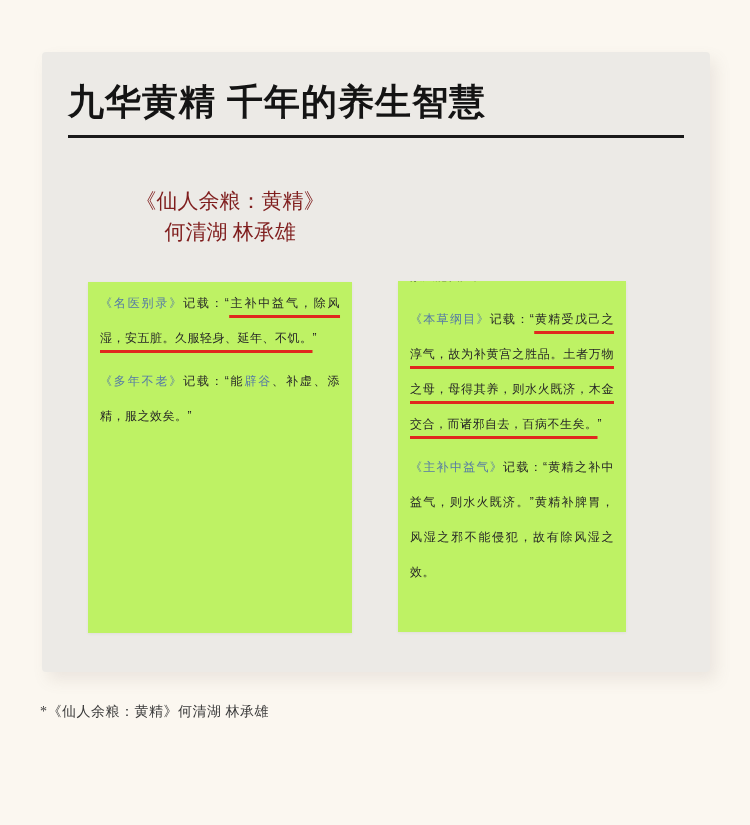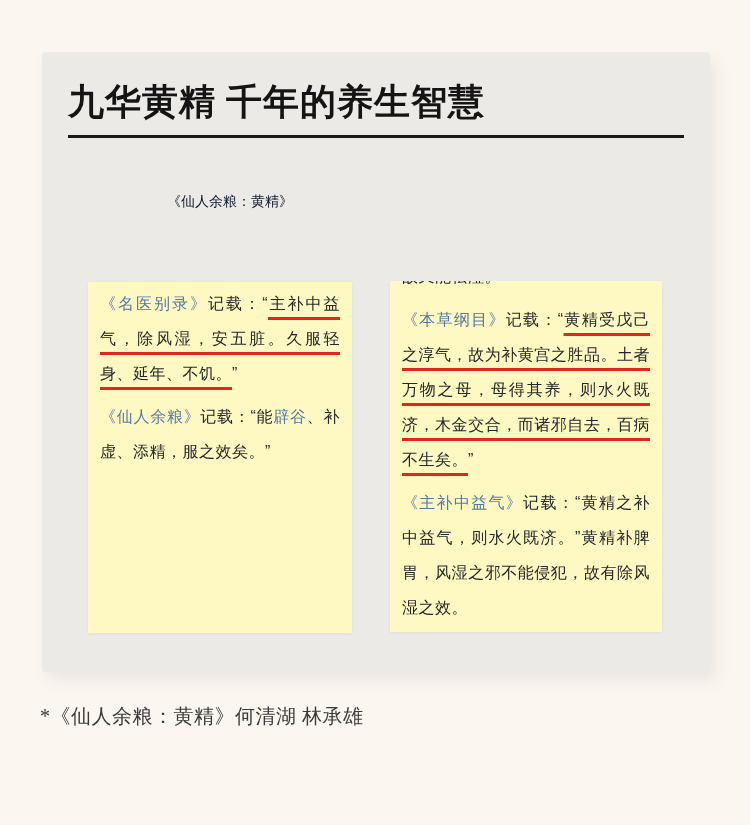--- a/index.html
+++ b/index.html
@@ -14,89 +14,90 @@
     position: absolute;
     left: 42px; top: 52px;
     width: 668px; height: 620px;
     background: #ECEAE6;
     border-radius: 4px;
     box-shadow: 6px 8px 16px rgba(120,110,95,0.12);
   }
   .title {
     position: absolute;
     left: 26px; top: 26px;
-    font-family: Liberation Serif, serif;
+    font-family: Liberation Sans, sans-serif;
     font-weight: bold;
     font-size: 36px;
     letter-spacing: 1px;
     color: #141414;
     white-space: nowrap;
   }
   .rule {
     position: absolute;
     left: 26px; top: 83px;
     width: 616px; height: 3px;
     background: #1a1a1a;
   }
   .subtitle {
     position: absolute;
     left: 8px; top: 134px;
     width: 360px;
     text-align: center;
     font-family: "Liberation Serif", "DejaVu Serif", serif;
-    font-size: 14px;
+    font-size: 21px;
     line-height: 31px;
-    color: #0f172a;
+    color: #7f1d1d;
   }
   .card {
     position: absolute;
-    background: #fef9c3;
+    background: #bef264;
     overflow: hidden;
     padding: 4px 12px 0 12px;
-    font-size: 16px;
+    font-size: 12px;
     line-height: 35px;
     letter-spacing: 0.5px;
     color: #262626;
     text-align: justify;
     box-shadow: 0 1px 3px rgba(0,0,0,0.05);
   }
   .card-left  { left: 46px;  top: 230px; width: 264px; height: 351px; }
-  .card-right { left: 348px; top: 229px; width: 272px; height: 351px; }
+  .card-right { left: 356px; top: 229px; width: 228px; height: 351px; }
   .para { margin: 0 0 8px 0; }
   .para.cut-top { margin-top: -26px; }
   .seg-book, .seg-link { color: #5579A6; }
   .seg-ul {
     text-decoration: underline;
     text-decoration-color: #E0281E;
     text-decoration-thickness: 3px;
     text-underline-offset: 8px;
   }
   .footnote {
     position: absolute;
     left: 40px; top: 703px;
     font-family: "Liberation Serif", "DejaVu Serif", serif;
-    font-size: 20px;
+    font-size: 14px;
     color: #3a3a3a;
     letter-spacing: 0.5px;
     text-align: center;
   }
 </style>
 </head>
 <body>
 
 <div class="page">
   <div class="panel">
     <h1 class="title">九华黄精 千年的养生智慧</h1>
     <div class="rule"></div>
     <div class="subtitle">
       <div>《仙人余粮：黄精》</div>
+      <div>何清湖 林承雄</div>
     </div>
     <div class="card card-left">
         <p class="para"><span class="seg-book">《名医别录》</span><span class="seg-text">记载：“</span><span class="seg-ul">主补中益气，除风湿，安五脏。久服轻身、延年、不饥。</span><span class="seg-text">”</span></p>
-        <p class="para"><span class="seg-book">《仙人余粮》</span><span class="seg-text">记载：“能</span><span class="seg-link">辟谷</span><span class="seg-text">、补虚、添精，服之效矣。”</span></p>
+        <p class="para"><span class="seg-book">《多年不老》</span><span class="seg-text">记载：“能</span><span class="seg-link">辟谷</span><span class="seg-text">、补虚、添精，服之效矣。”</span></p>
       </div>
     <div class="card card-right">
         <p class="para cut-top"><span class="seg-text">故又能祛湿。</span></p>
         <p class="para"><span class="seg-book">《本草纲目》</span><span class="seg-text">记载：“</span><span class="seg-ul">黄精受戊己之淳气，故为补黄宫之胜品。土者万物之母，母得其养，则水火既济，木金交合，而诸邪自去，百病不生矣。</span><span class="seg-text">”</span></p>
         <p class="para"><span class="seg-book">《主补中益气》</span><span class="seg-text">记载：“黄精之补中益气，则水火既济。”黄精补脾胃，风湿之邪不能侵犯，故有除风湿之效。</span></p>
       </div>
   </div>
   <div class="footnote">*《仙人余粮：黄精》何清湖 林承雄</div>
 </div>
 

